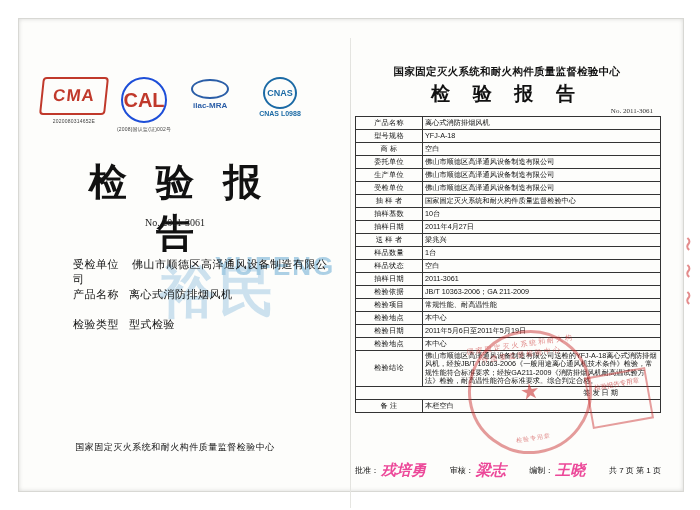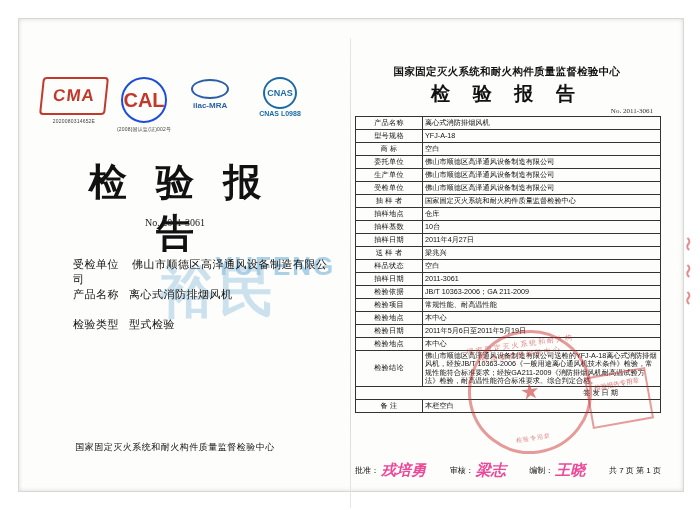--- a/index.html
+++ b/index.html
@@ -282,34 +282,34 @@
           </tr>
         <tr>
             <td class="key">受检单位</td>
             <td class="val">佛山市顺德区高泽通风设备制造有限公司</td>
           </tr>
         <tr>
             <td class="key">抽 样 者</td>
             <td class="val">国家固定灭火系统和耐火构件质量监督检验中心</td>
           </tr>
         <tr>
-            <td class="key">抽样地点</td>
-            <td class="val">仓库</td>
-          </tr>
-        <tr>
             <td class="key">抽样基数</td>
             <td class="val">10台</td>
           </tr>
         <tr>
             <td class="key">抽样日期</td>
             <td class="val">2011年4月27日</td>
           </tr>
         <tr>
             <td class="key">送 样 者</td>
             <td class="val">梁兆兴</td>
+          </tr>
+        <tr>
+            <td class="key">样品数量</td>
+            <td class="val">1台</td>
           </tr>
         <tr>
             <td class="key">样品状态</td>
             <td class="val">空白</td>
           </tr>
         <tr>
             <td class="key">抽样日期</td>
             <td class="val">2011-3061</td>
           </tr>
         <tr>

